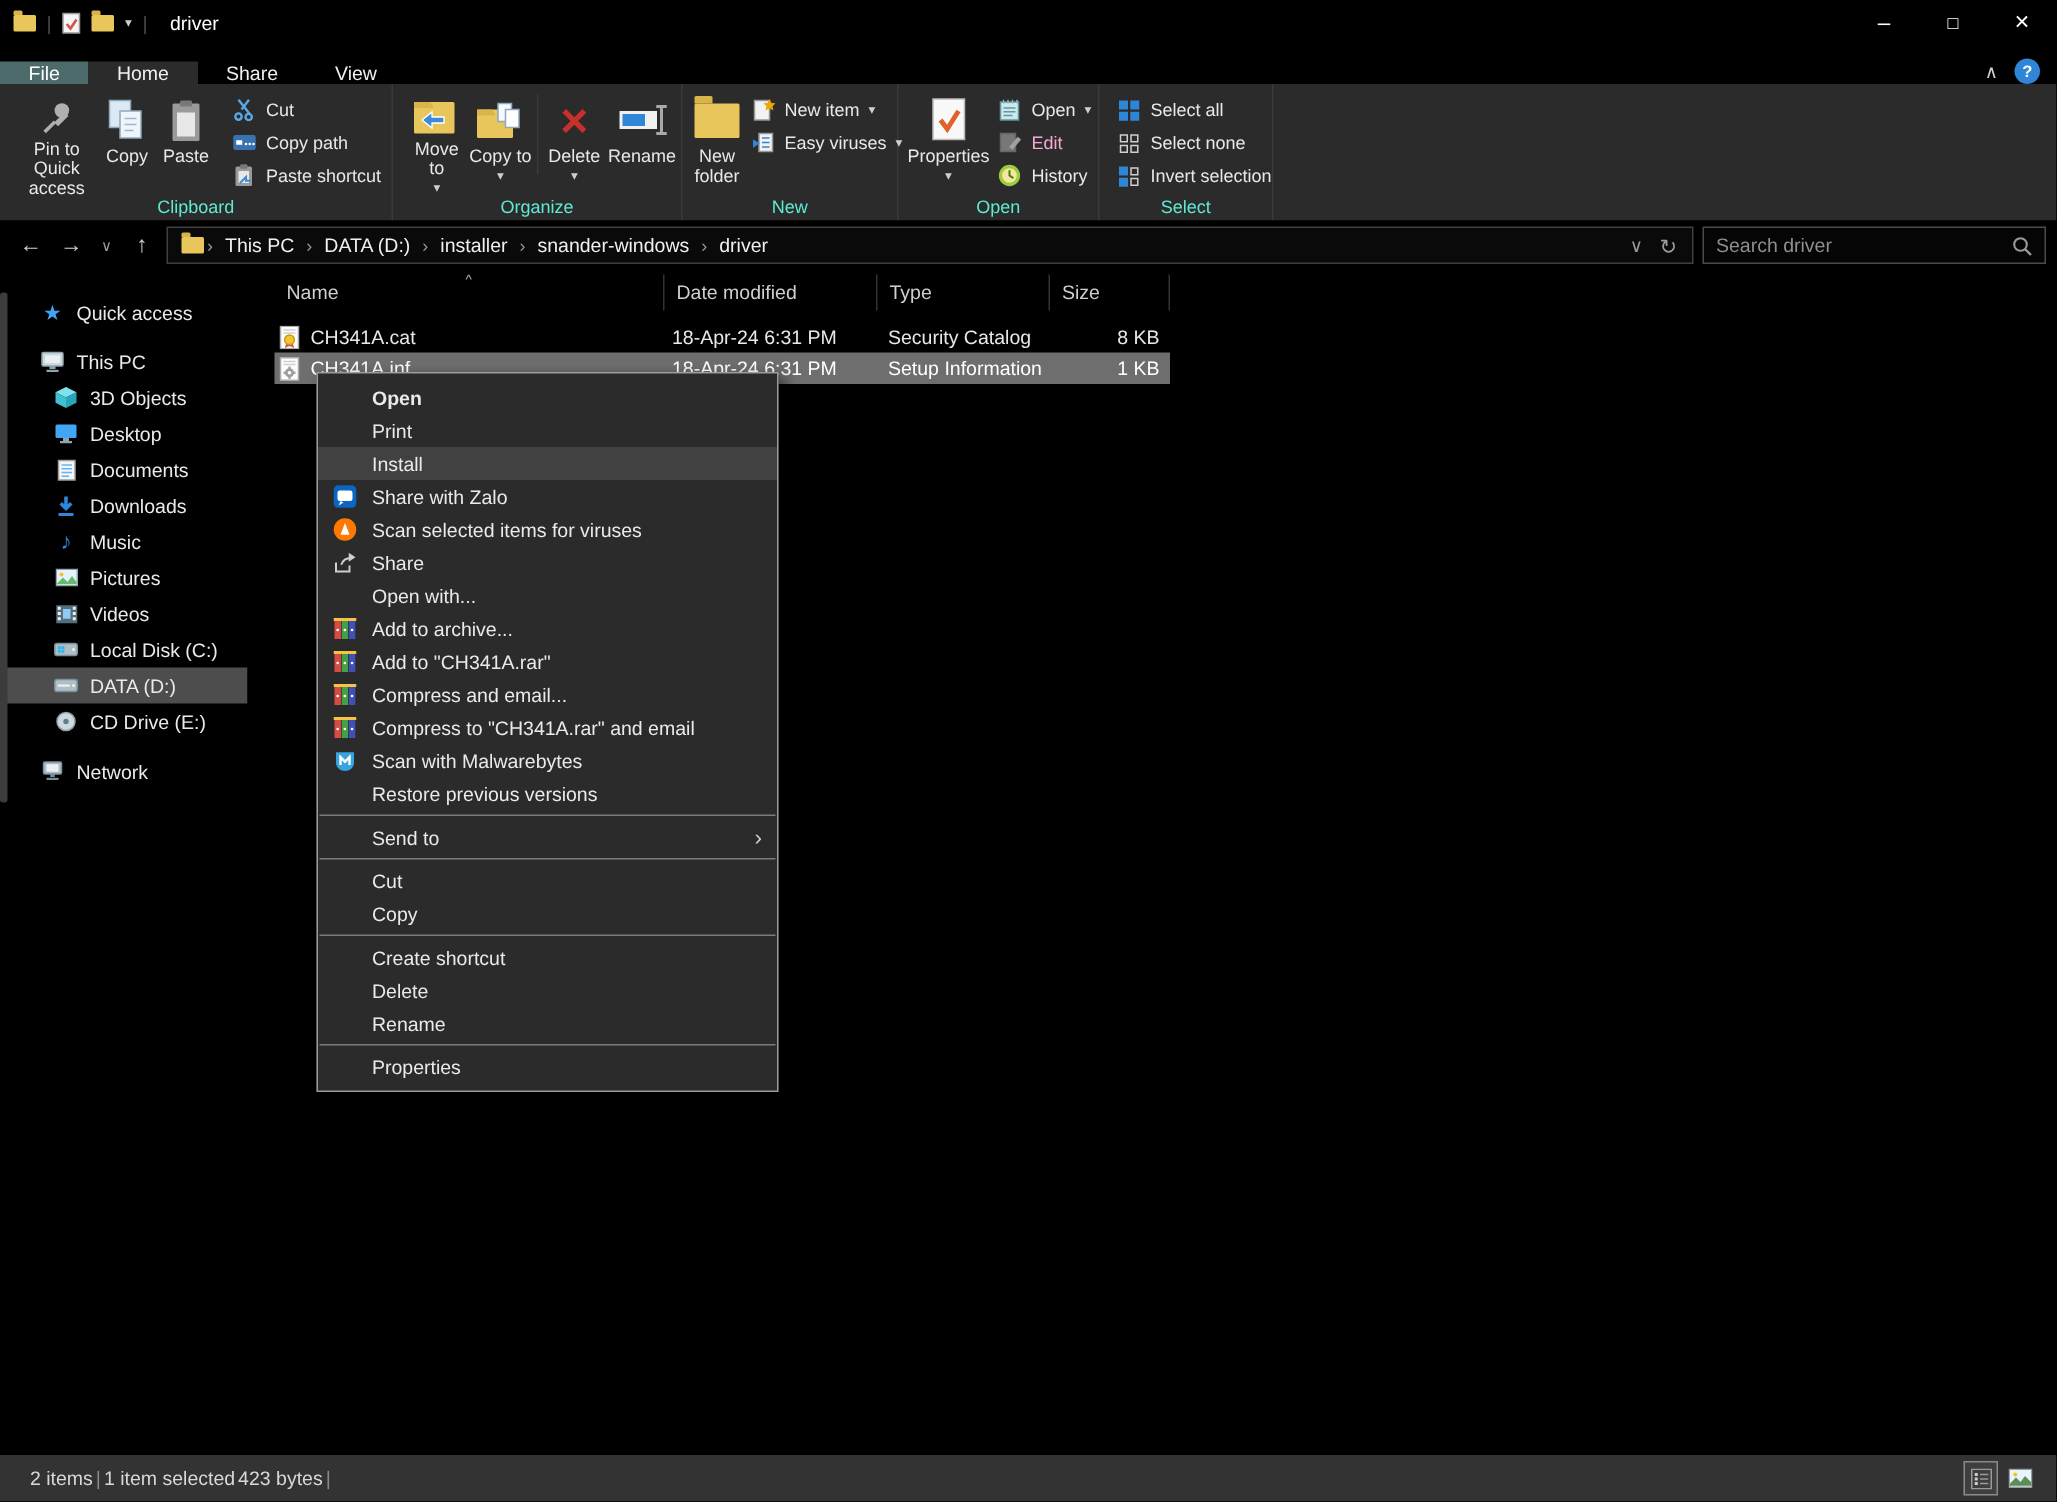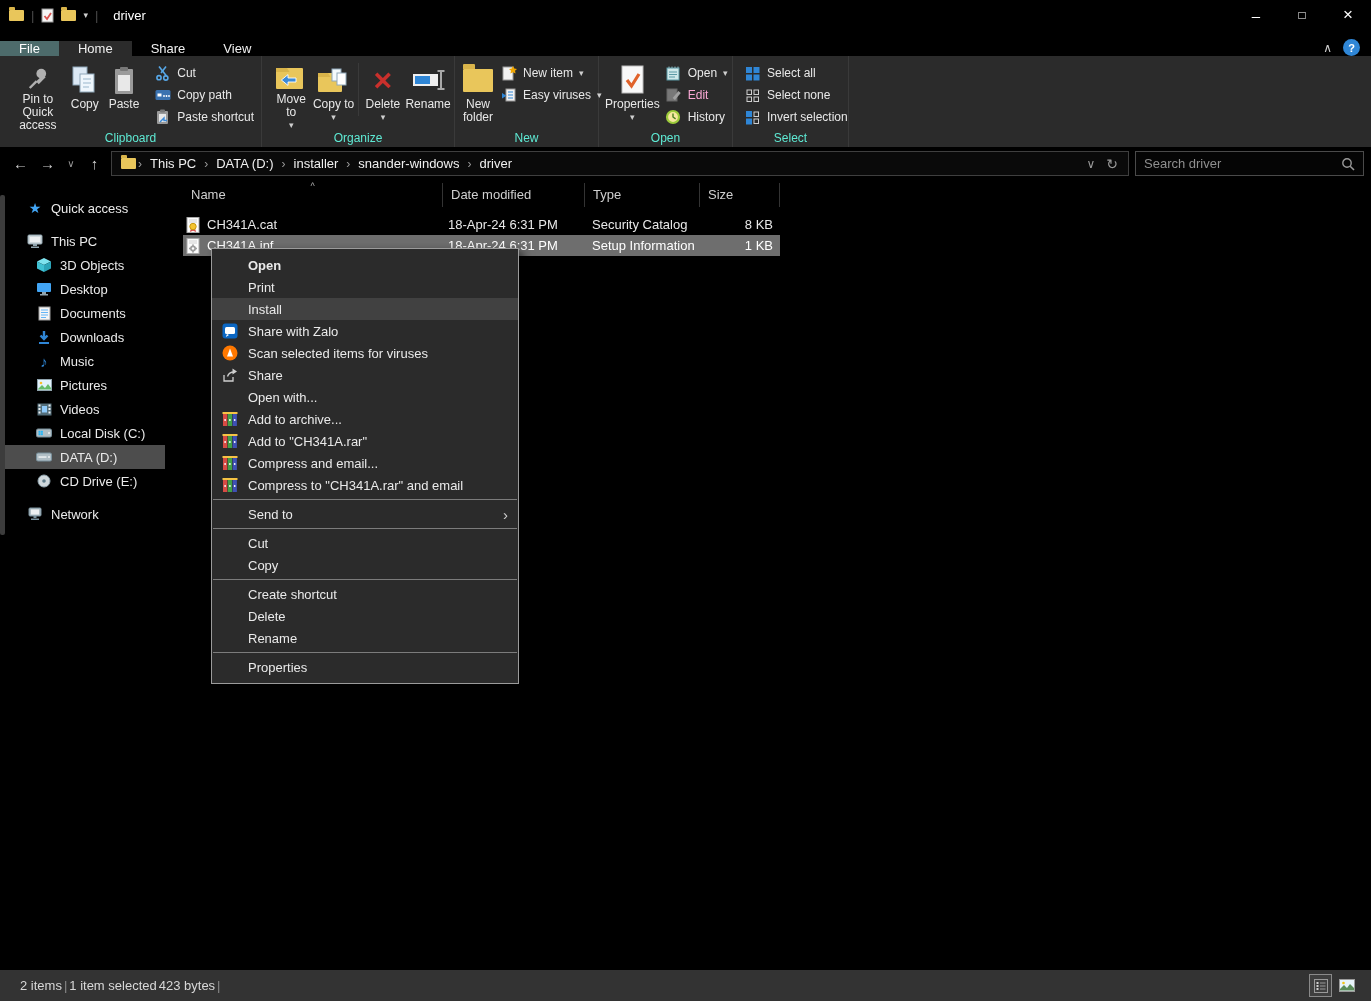--- a/index.html
+++ b/index.html
@@ -763,20 +763,33 @@
             <rect x="10.6" y="3" width="4.3" height="12" fill="#3f51b5"></rect>
             <g fill="#fff">
               <circle cx="3.1" cy="9" r="0.9"></circle>
               <circle cx="7.9" cy="9" r="0.9"></circle>
               <circle cx="12.7" cy="9" r="0.9"></circle>
             </g>
           </svg>
         </span>
       <span>Compress to "CH341A.rar" and email</span>
     </div>
+    <div class="ctx-item">
+      <span class="ctx-ic">
+          <svg width="16" height="16">
+            <path d="M2 2.5h12v7c0 3.2-3 5.5-6 5.5s-6-2.3-6-5.5z" fill="#37a5dd"></path>
+            <path d="M5 11V5.8l3 3 3-3V11" stroke="#fff" stroke-width="1.6" fill="none"></path>
+          </svg>
+        </span>
+      <span>Scan with Malwarebytes</span>
+    </div>
+    <div class="ctx-item">
+        <span class="ctx-ic"></span>
+        <span>Restore previous versions</span>
+      </div>
     <div class="ctx-sep"></div>
     <div class="ctx-item">
       <span class="ctx-ic"></span>
         <span>Send to</span>
       <span class="ctx-sub">›</span>
     </div>
     <div class="ctx-sep"></div>
     <div class="ctx-item">
         <span class="ctx-ic"></span>
         <span>Cut</span>

